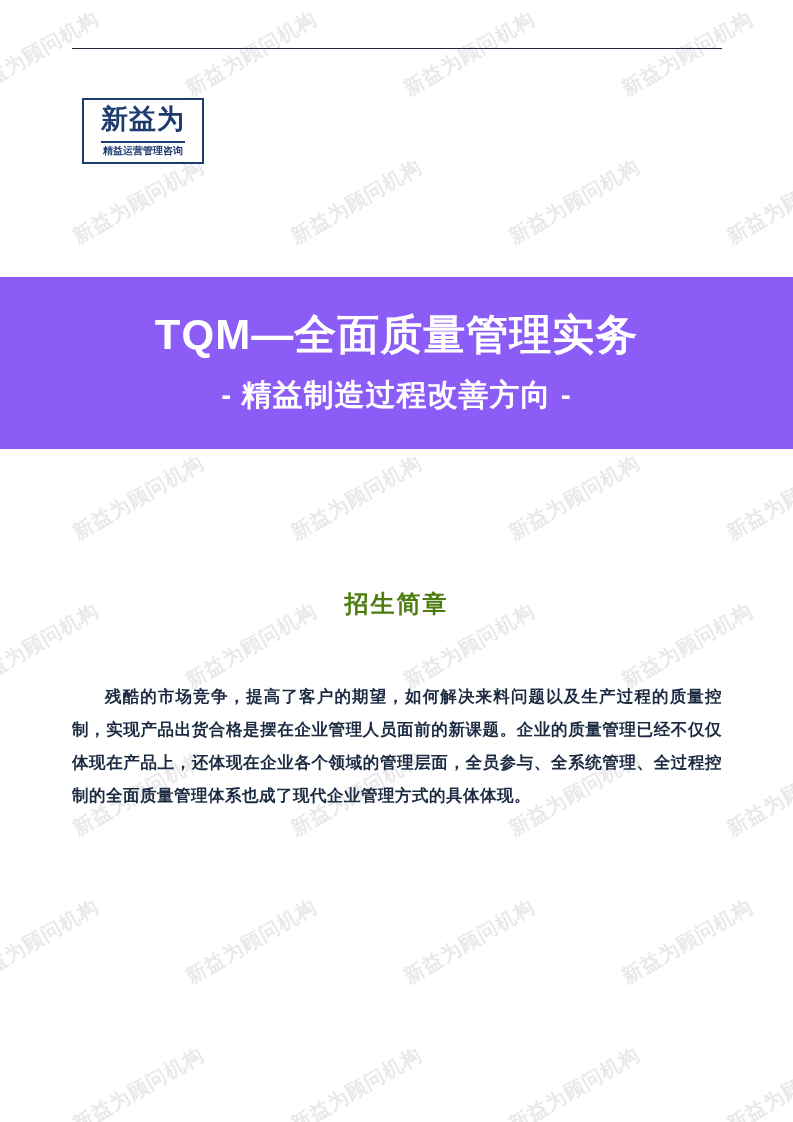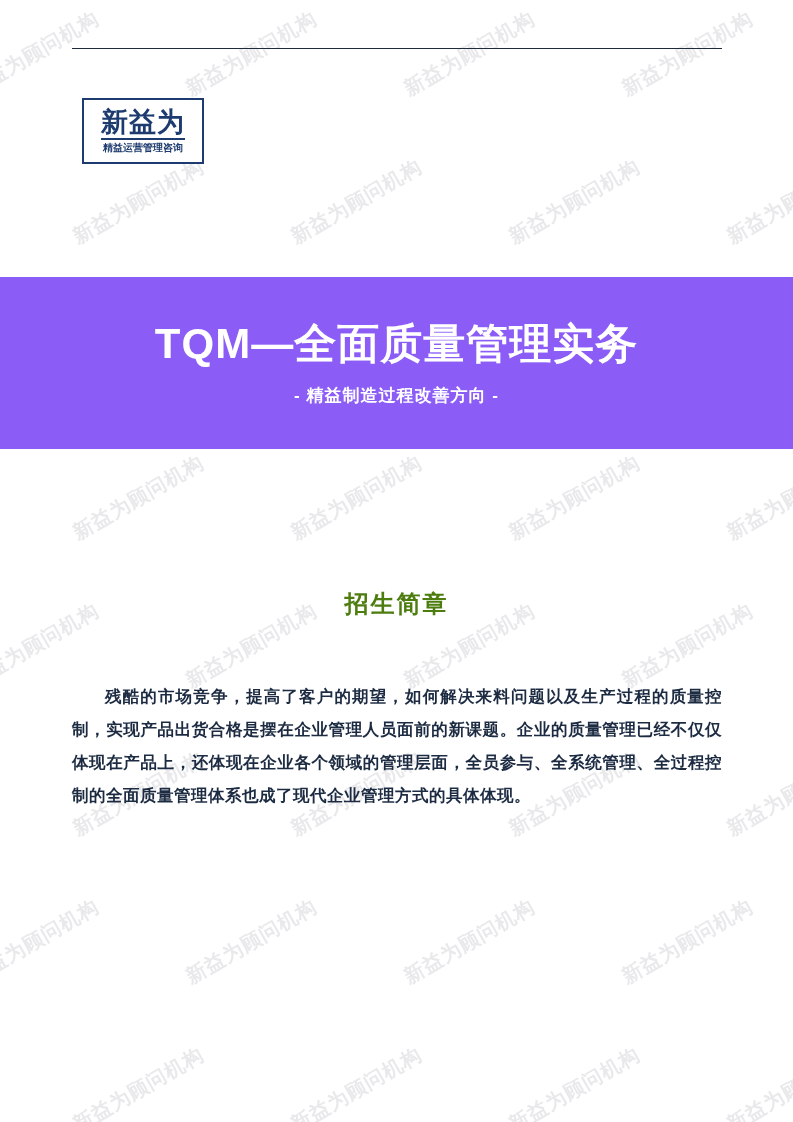--- a/index.html
+++ b/index.html
@@ -68,21 +68,21 @@
     align-items: center;
     justify-content: center;
   }
   .logo-main {
     font-family: "Liberation Serif", serif;
     font-weight: bold;
     font-size: 27px;
     color: #1d3b6e;
     line-height: 1;
     letter-spacing: 1px;
-    padding-bottom: 2px;
+    padding-bottom: 8px;
     border-bottom: 2px solid #1d3b6e;
     margin-bottom: 3px;
   }
   .logo-sub {
     font-family: Liberation Sans, sans-serif;
     font-weight: bold;
     font-size: 10px;
     color: #1d3b6e;
     line-height: 1;
     letter-spacing: 0px;
@@ -105,21 +105,21 @@
     font-weight: bold;
     font-size: 42px;
     color: #ffffff;
     letter-spacing: 1px;
     line-height: 1.2;
     margin: 0;
   }
   .title-sub {
     font-family: "Liberation Sans", sans-serif;
     font-weight: bold;
-    font-size: 17px;
+    font-size: 30px;
     color: #ffffff;
     letter-spacing: 1px;
     margin-top: 14px;
   }
 
   .section-heading {
     position: absolute;
     left: 0;
     top: 588px;
     width: 793px;

